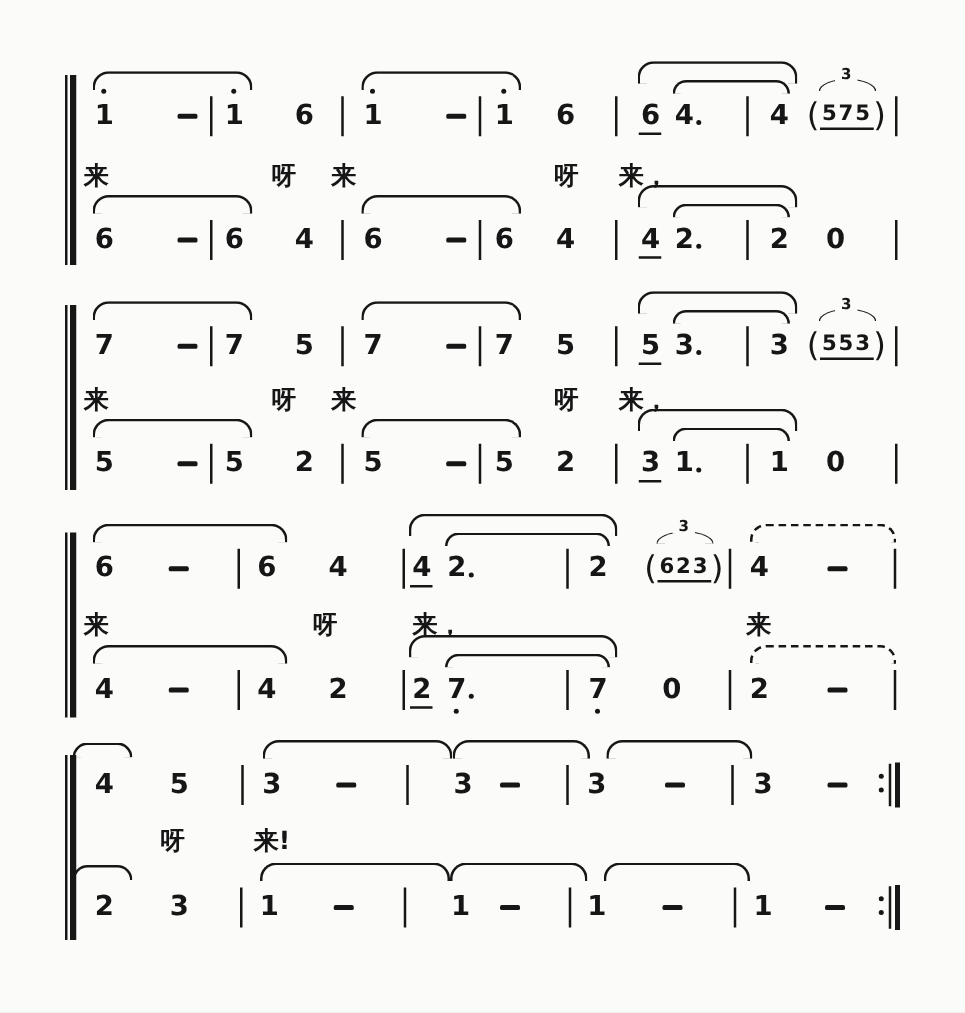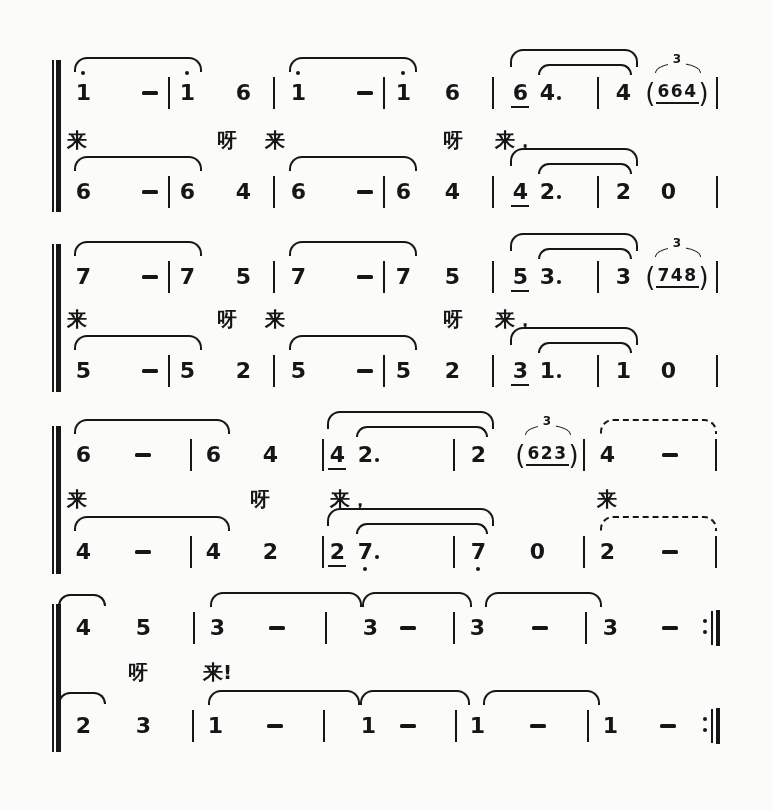--- a/index.html
+++ b/index.html
@@ -56,21 +56,21 @@
     <div class="abs note" style="left: 452px; top: 80px;">6</div>
     <div class="abs bar" style="left: 492px; top: 77px; height: 32px;"></div>
     <div class="abs note" style="left: 520px; top: 80px;">6</div>
     <div class="abs uline" style="left: 511px; top: 106px; width: 18px;"></div>
     <div class="abs note" style="left: 547px; top: 80px;">4</div>
     <div class="abs dot" style="left: 557px; top: 96px;"></div>
     <div class="abs bar" style="left: 597px; top: 77px; height: 32px;"></div>
     <div class="abs note" style="left: 623px; top: 80px;">4</div>
     <div class="abs gracewrap" style="left: 635px; top: 79px; width: 84px; height: 28px;">
       <span class="paren">(</span>
-      <span class="gdigits">664</span>
+      <span class="gdigits">575</span>
       <span class="paren">)</span>
     </div>
     <div class="abs triarc" style="left: 655px; top: 63px; width: 44px; height: 9px;"></div>
     <div class="abs tri3" style="left: 668px; top: 53px; width: 18px;">3</div>
     <div class="abs bar" style="left: 716px; top: 77px; height: 32px;"></div>
     <div class="abs lyric" style="left: 67px; top: 128px;">来</div>
     <div class="abs lyric" style="left: 217px; top: 128px;">呀</div>
     <div class="abs lyric" style="left: 265px; top: 128px;">来</div>
     <div class="abs lyric" style="left: 443px; top: 128px;">呀</div>
     <div class="abs lyric" style="left: 495px; top: 128px;">来，</div>
@@ -117,21 +117,21 @@
     <div class="abs note" style="left: 452px; top: 264px;">5</div>
     <div class="abs bar" style="left: 492px; top: 261px; height: 32px;"></div>
     <div class="abs note" style="left: 520px; top: 264px;">5</div>
     <div class="abs uline" style="left: 511px; top: 290px; width: 18px;"></div>
     <div class="abs note" style="left: 547px; top: 264px;">3</div>
     <div class="abs dot" style="left: 557px; top: 280px;"></div>
     <div class="abs bar" style="left: 597px; top: 261px; height: 32px;"></div>
     <div class="abs note" style="left: 623px; top: 264px;">3</div>
     <div class="abs gracewrap" style="left: 635px; top: 263px; width: 84px; height: 28px;">
       <span class="paren">(</span>
-      <span class="gdigits">748</span>
+      <span class="gdigits">553</span>
       <span class="paren">)</span>
     </div>
     <div class="abs triarc" style="left: 655px; top: 247px; width: 44px; height: 9px;"></div>
     <div class="abs tri3" style="left: 668px; top: 237px; width: 18px;">3</div>
     <div class="abs bar" style="left: 716px; top: 261px; height: 32px;"></div>
     <div class="abs lyric" style="left: 67px; top: 307px;">来</div>
     <div class="abs lyric" style="left: 217px; top: 307px;">呀</div>
     <div class="abs lyric" style="left: 265px; top: 307px;">来</div>
     <div class="abs lyric" style="left: 443px; top: 307px;">呀</div>
     <div class="abs lyric" style="left: 495px; top: 307px;">来，</div>

